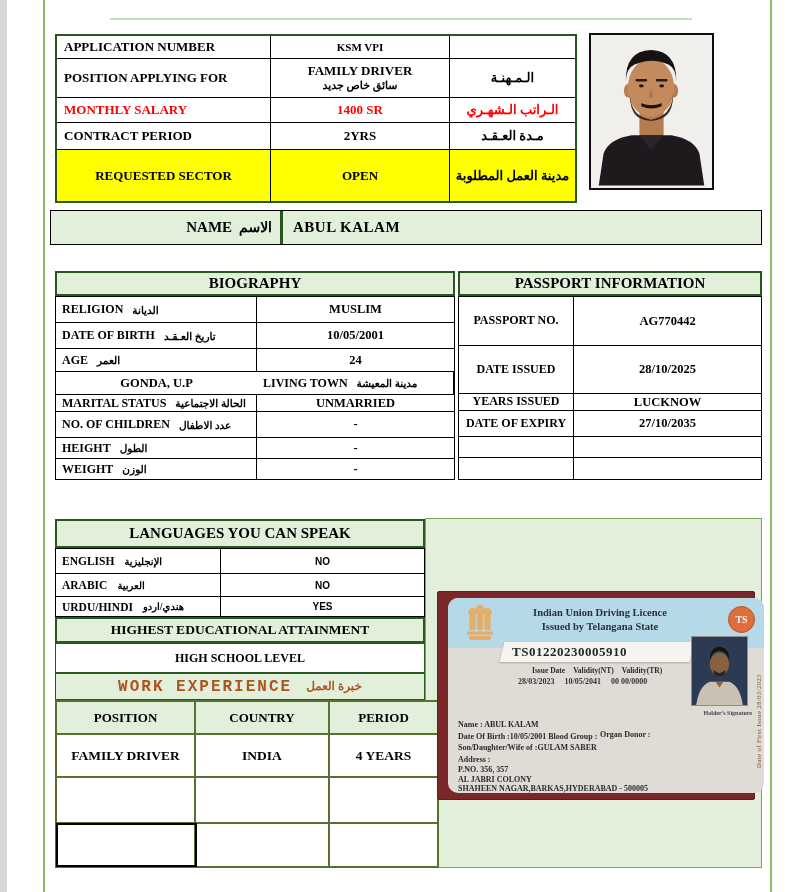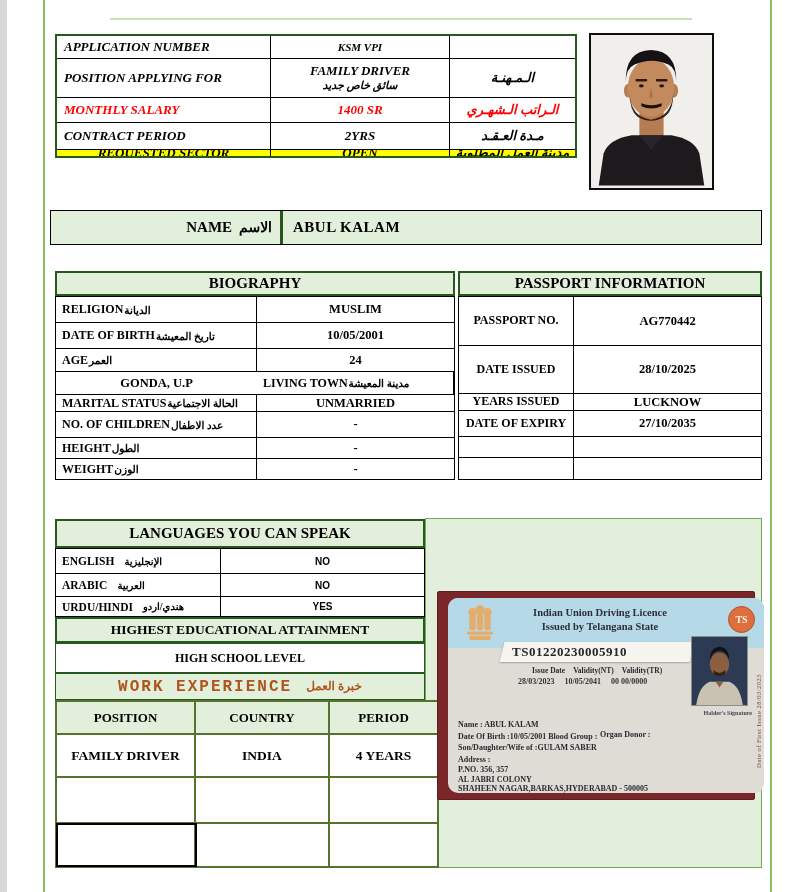--- a/index.html
+++ b/index.html
@@ -15,22 +15,22 @@
   .hline-top { left:110px; top:18px; width:582px; height:2px; background:#c9e2b5; }
 
   
   .grid { display:grid; background:#fff; }
   .cell { display:flex; align-items:center; border-right:1.5px solid #000; border-bottom:1.5px solid #000; overflow:hidden; }
   .cell.lc { border-right:none; } .cell.lr { border-bottom:none; }
   .ctr { justify-content:center; text-align:center; }
   .col { flex-direction:column; justify-content:center; line-height:1.15; }
 
   
-  .app-table { left:55px; top:34px; width:522px; height:124px; border:2px solid var(--dark_green);
-               grid-template-columns:214px 179px 125px; grid-template-rows:23px 39px 25px 27px 1fr;font-style:italic; }
+  .app-table { left:55px; top:34px; width:522px; height:169px; border:2px solid var(--dark_green);
+               grid-template-columns:214px 179px 125px; grid-template-rows:23px 39px 25px 27px 1fr; }
   .app-lbl { font-weight:bold; font-size:13px; padding-left:7px; }
   .app-val { font-weight:bold; font-size:13px; }
   .app-ar  { font-weight:bold; font-size:13px; }
   .row-red { color:var(--red); }
   .row-yellow { background:var(--yellow); }
   .small-val { font-size:11px; }
   .ar-sub { font-size:11px; font-weight:bold; }
 
   
   .photo-box { left:589px; top:33px; width:125px; height:157px; border:2px solid #0e0e0e; background:#f1efec; }
@@ -44,21 +44,21 @@
   .name-sep { width:3px; background:var(--dark_green); }
   .name-val { flex:1; display:flex; align-items:center; padding-left:10px; font-weight:bold; font-size:15px; letter-spacing:0.5px; }
 
   
   .sec-header { background:var(--light_green); border:2px solid var(--dark_green);
                 display:flex; align-items:center; justify-content:center; font-weight:bold; }
 
   .bio-header { left:55px; top:271px; width:400px; height:25px; font-size:15px; }
   .bio-table  { left:55px; top:296px; width:400px; height:184px; border:1.5px solid #000;
                 grid-template-columns:201px 1fr; grid-template-rows:26px 26px 23px 23px 17px 26px 21px 1fr; }
-  .bio-lbl { padding-left:6px; gap:1px; }
+  .bio-lbl { padding-left:6px; gap:9px; }
   .bio-en { font-weight:bold; font-size:12px; white-space:nowrap; }
   .bio-ar { font-weight:bold; font-size:10.5px; }
   .bio-val { font-weight:bold; font-size:12.5px; }
 
   .pp-header { left:458px; top:271px; width:304px; height:25px; font-size:15px; }
   .pp-table  { left:458px; top:296px; width:304px; height:184px; border:1.5px solid #000;
                grid-template-columns:115px 1fr; grid-template-rows:49px 48px 17px 26px 21px 1fr; }
   .pp-lbl { font-weight:bold; font-size:12px; text-align:center; line-height:1.15; padding:0 6px; }
   .pp-val { font-weight:bold; font-size:12.5px; }
 
@@ -181,21 +181,21 @@
   <div class="abs sec-header bio-header">BIOGRAPHY</div>
   <div class="abs grid bio-table">
     <div class="cell bio-lbl">
       <span class="bio-en">RELIGION</span>
       <span class="bio-ar" dir="rtl">الديانة</span>
     </div>
     <div class="cell lc ctr bio-val">MUSLIM</div>
 
     <div class="cell bio-lbl">
       <span class="bio-en">DATE OF BIRTH</span>
-      <span class="bio-ar" dir="rtl">تاريخ المعيشة</span>
+      <span class="bio-ar" dir="rtl">تاريخ العـقـد</span>
     </div>
     <div class="cell lc ctr bio-val">10/05/2001</div>
 
     <div class="cell bio-lbl">
       <span class="bio-en">AGE</span>
       <span class="bio-ar" dir="rtl">العمر</span>
     </div>
     <div class="cell lc ctr bio-val">24</div>
 
     <div class="cell lc ctr bio-val">GONDA, U.P</div>

